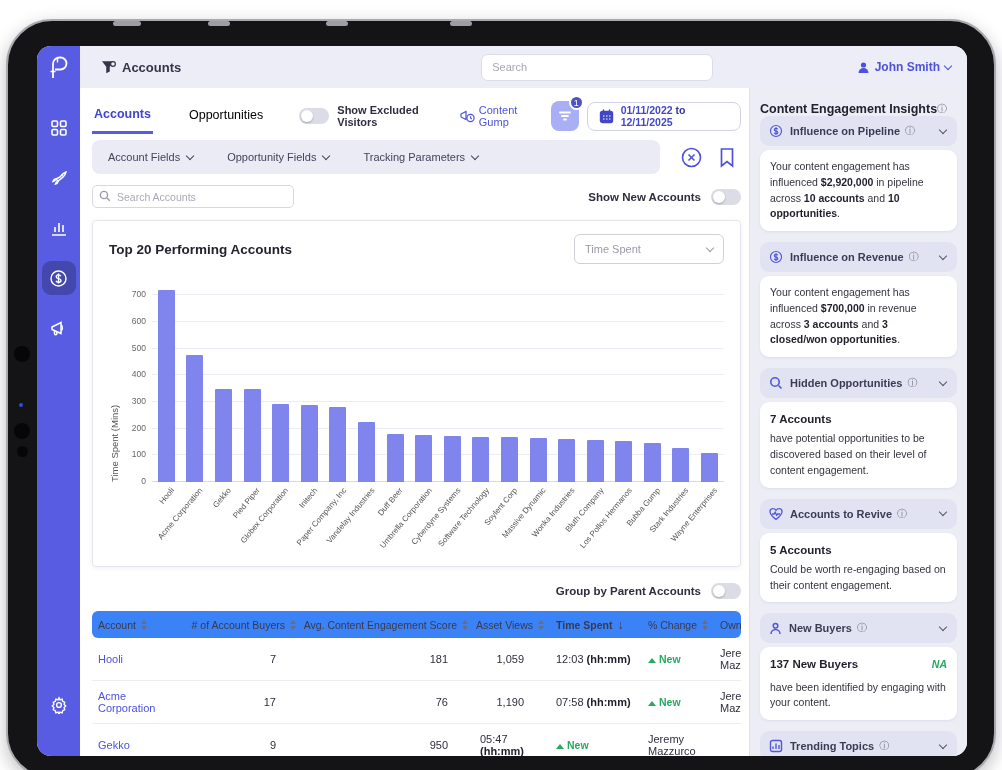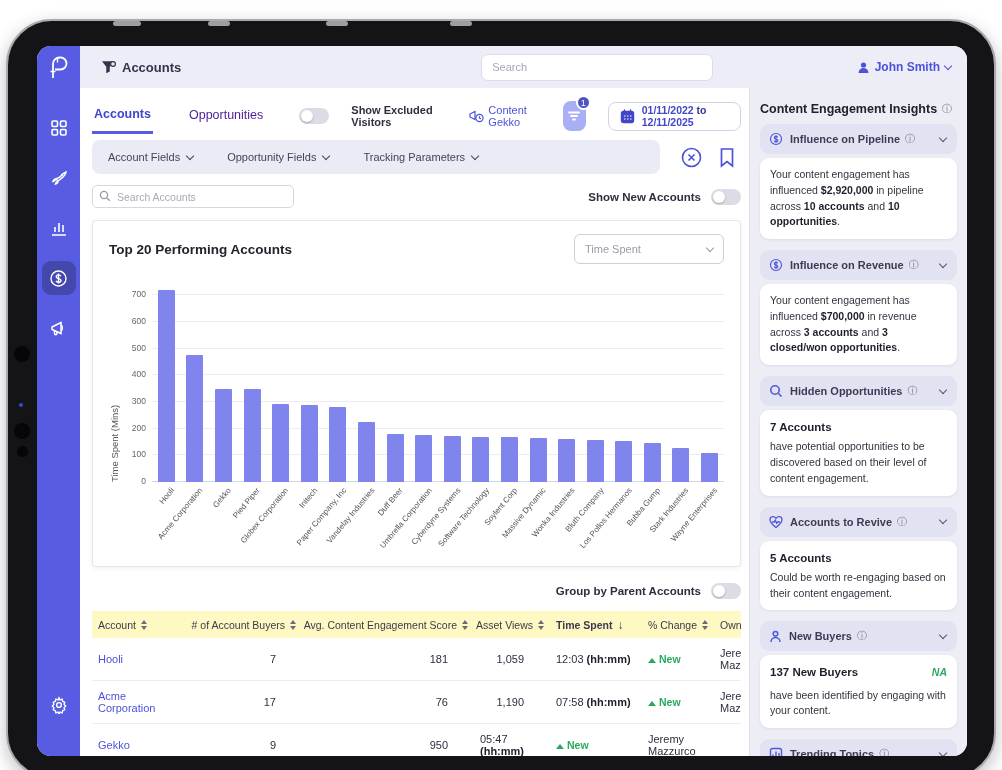--- a/index.html
+++ b/index.html
@@ -39,23 +39,23 @@
     font-family:"Liberation Sans",sans-serif; }
   .topbar-search::placeholder { color:#a7a7b6; }
   .user-chip { margin-left:auto; display:flex; align-items:center; gap:5px;
     color:#4c52d9; font-size:12px; font-weight:bold; cursor:pointer; }
 
   .content-row { flex:1; display:flex; min-height:0; }
   .center-col { flex:1; min-width:0; padding:8px 8px 0 12px; overflow:hidden; }
 
   
   .tabs-row { display:flex; align-items:center; height:40px; }
-  .tab { font-size:12.5px; margin-right:34px; padding:8px 2px 10px; cursor:pointer; color:#4c1d95; }
+  .tab { font-size:12.5px; margin-right:34px; padding:8px 2px 10px; cursor:pointer; color:#000000; }
   .tab.active { color:#3f45cf; font-weight:bold; border-bottom:3px solid #575ce2; }
-  .tabs-right { margin-left:auto; display:flex; align-items:center; gap:22px; }
+  .tabs-right { margin-left:auto; display:flex; align-items:center; gap:8px; }
   .toggle { width:30px; height:16px; border-radius:9px; background:#dcdce6; position:relative;
     cursor:pointer; flex-shrink:0; }
   .toggle .knob { position:absolute; left:2px; top:2px; width:12px; height:12px;
     border-radius:50%; background:#fff; box-shadow:0 1px 2px rgba(0,0,0,.25); }
   .small-label { font-size:11px; font-weight:bold; color:#2e2e3f; }
   .link-purple { display:flex; align-items:center; gap:4px; color:#4c52d9; font-size:11px;
     cursor:pointer; }
   .filter-btn { position:relative; width:30px; height:30px; background:#a9aff4;
     border-radius:8px; display:flex; align-items:center; justify-content:center; cursor:pointer; }
   .filter-badge { position:absolute; top:-6px; right:-5px; width:15px; height:15px;
@@ -107,21 +107,21 @@
   .xrow { display:flex; height:80px; }
   .xslot { flex:1; position:relative; }
   .xlabel { position:absolute; top:4px; right:calc(50% - 3px); transform:rotate(-50deg);
     transform-origin:100% 0; white-space:nowrap; font-size:8px; color:#555; }
 
   
   .groupby-row { display:flex; align-items:center; justify-content:flex-end; gap:10px;
     margin-top:12px; height:24px; }
   .table-wrap { margin-top:8px; overflow:hidden; }
   .t-grid { display:grid; grid-template-columns:88px 122px 172px 76px 92px 72px 62px 60px; }
-  .t-head { background:#fef9c3; border-radius:0; height:27px; align-items:center; }
+  .t-head { background:#3b82f6; border-radius:6px; height:27px; align-items:center; }
   .th { display:flex; align-items:center; gap:5px; font-size:10.5px; color:#3a3a4e;
     padding:0 6px; cursor:pointer; white-space:nowrap; overflow:hidden; }
   .th.num { justify-content:flex-end; }
   .sorters { display:flex; flex-direction:column; gap:2px; }
   .tri-up { width:0; height:0; border-left:3.5px solid transparent; border-right:3.5px solid transparent;
     border-bottom:4px solid #6b6b80; }
   .tri-down { width:0; height:0; border-left:3.5px solid transparent; border-right:3.5px solid transparent;
     border-top:4px solid #6b6b80; }
   .t-row { border-bottom:1px solid #ececf2; min-height:43px; align-items:center; background:#fff; }
   .td { font-size:11px; color:#2e2e3f; padding:5px 6px; overflow:hidden; }
@@ -129,21 +129,21 @@
   .td.acct { color:#4c52dd; cursor:pointer; }
   .td.time b { color:#1e1e2c; }
   .td.change { color:#27a960; font-weight:bold; font-size:10.5px; }
   .td.change .tri { display:inline-block; width:0; height:0; border-left:4px solid transparent;
     border-right:4px solid transparent; border-bottom:5px solid #27a960; margin-right:3px; }
 
   
   .insights { width:218px; flex-shrink:0; background:#ededf6; border-left:1px solid #e1e1ec;
     padding:14px 10px 0; overflow:hidden; }
   .insights-title { font-size:12.5px; font-weight:bold; color:#22222e; display:flex;
-    align-items:center; gap:5px; margin-bottom:8px; }
+    align-items:center; margin-bottom:0; }
   .info { font-size:10px; color:#77778a; font-weight:normal; }
   .card { margin-bottom:11px; }
   .card-head { background:#e2e3f2; border-radius:9px; height:30px; display:flex;
     align-items:center; gap:7px; padding:0 9px; cursor:pointer; }
   .card-head .ttl { font-size:11px; font-weight:bold; color:#3b3b55; flex:1;
     display:flex; align-items:center; gap:5px; white-space:nowrap; }
   .card-head .chev { color:#55556a; margin-right:2px; }
   .card-body { margin-top:4px; background:#fff; border-radius:9px; padding:9px 10px;
     box-shadow:0 1px 3px rgba(40,40,90,.08); font-size:10.5px; color:#33333f;
     line-height:1.5; }
@@ -274,21 +274,21 @@
                 </div>
               <span class="small-label">Show Excluded Visitors</span>
               <div class="link-purple">
                 <span>
                   <svg width="15" height="13" viewBox="0 0 15 13" fill="none" stroke="#4c52d9" stroke-width="1.2">
                     <path d="M1 4 l5-2.5 v8 L1 7 Z"></path>
                       <circle cx="10.5" cy="8" r="3.6"></circle>
                       <path d="M10.5 6.3 V8 l1.3.9"></path>
                   </svg>
                   </span>
-                <span>Content Gekko</span>
+                <span>Content Gump</span>
               </div>
               <div class="filter-btn">
                 <span>
                   <svg width="14" height="12" viewBox="0 0 14 12" stroke="#fff" stroke-width="1.8" stroke-linecap="round">
                     <path d="M2 2.5 h10"></path>
                       <path d="M4 6 h6"></path>
                       <path d="M6 9.5 h2"></path>
                   </svg>
                   </span>
                 <div class="filter-badge">1</div>

